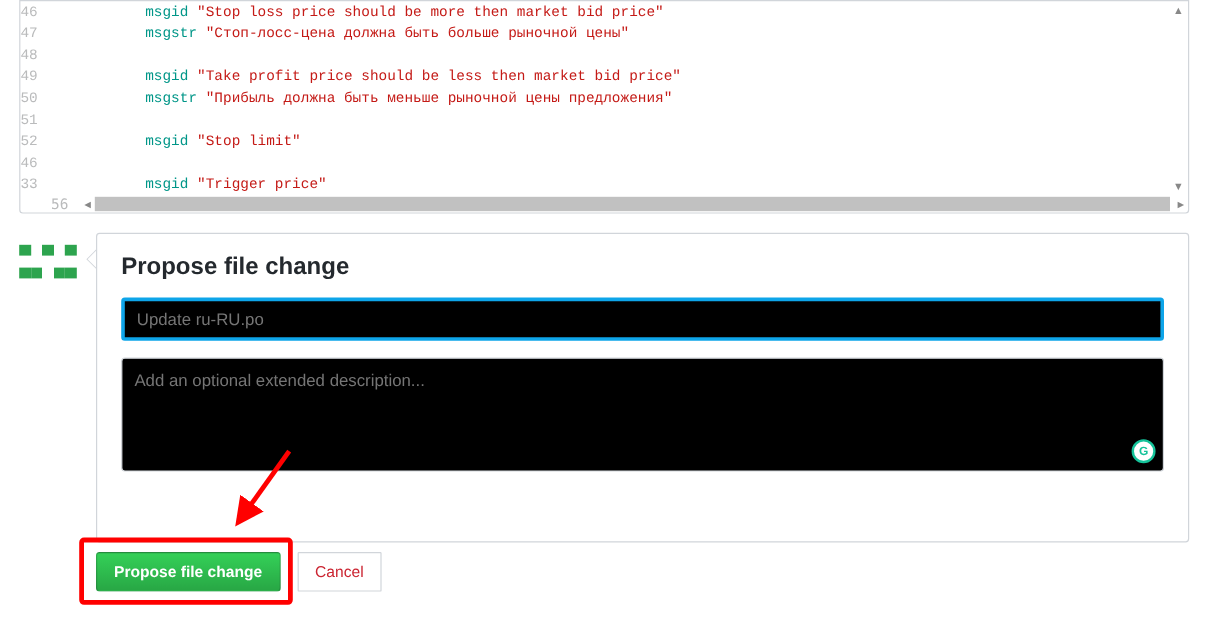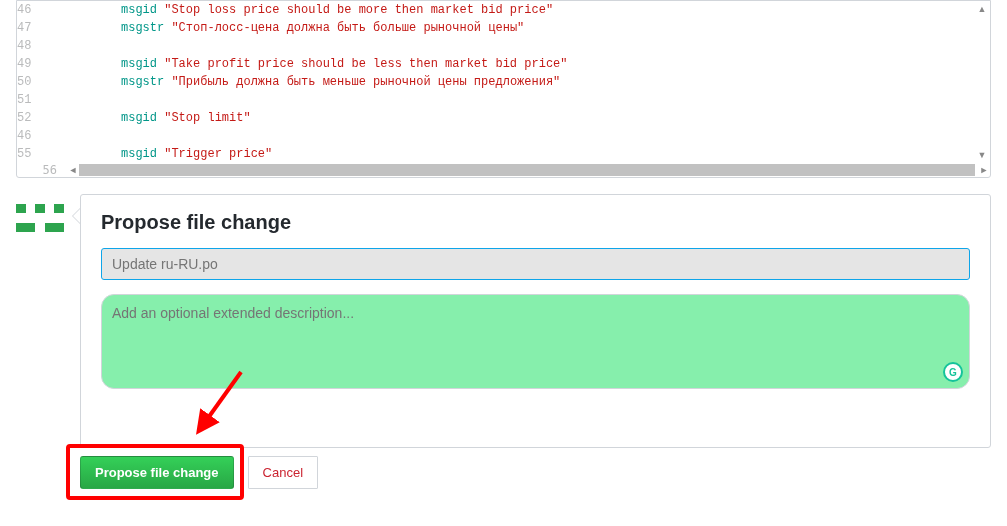--- a/index.html
+++ b/index.html
@@ -139,30 +139,30 @@
     .panel h3 {
       font-size: 20px;
       font-weight: 600;
       margin-bottom: 14px;
     }
     .title-input {
       width: 100%;
       padding: 7px 10px;
       font-size: 14px;
       color: #6a737d;
-      background: #e5e5e5;
-      border: 1px solid #0ea5e9;
+      background: #000000;
+      border: 3px solid #0ea5e9;
       border-radius: 3px;
       margin-bottom: 14px;
     }
     .desc-wrap {
       position: relative;
       border: 1px solid #d1d5da;
-      border-radius: 13px;
-      background: #86efac;
+      border-radius: 3px;
+      background: #000000;
       margin-bottom: 8px;
     }
     .desc-input {
       width: 100%;
       min-height: 90px;
       padding: 10px;
       font-size: 14px;
       color: #6a737d;
       border: none;
       background: transparent;
@@ -264,21 +264,21 @@
       </div>
       <div class="line">
         <span class="gutter">52</span>
         <span class="content"><span class="kw">msgid</span><span class="str"> "Stop limit"</span></span>
       </div>
       <div class="line">
         <span class="gutter">46</span>
         <span class="content"></span>
       </div>
       <div class="line">
-        <span class="gutter">55</span>
+        <span class="gutter">33</span>
         <span class="content"><span class="kw">msgid</span><span class="str"> "Trigger price"</span></span>
       </div>
     </div>
   <div class="scroll-area">
     <span class="scroll-gutter">56</span>
     <span class="scroll-arrow">◄</span>
     <div class="scroll-track"></div>
     <span class="scroll-arrow">►</span>
   </div>
   <div class="v-scroll">

